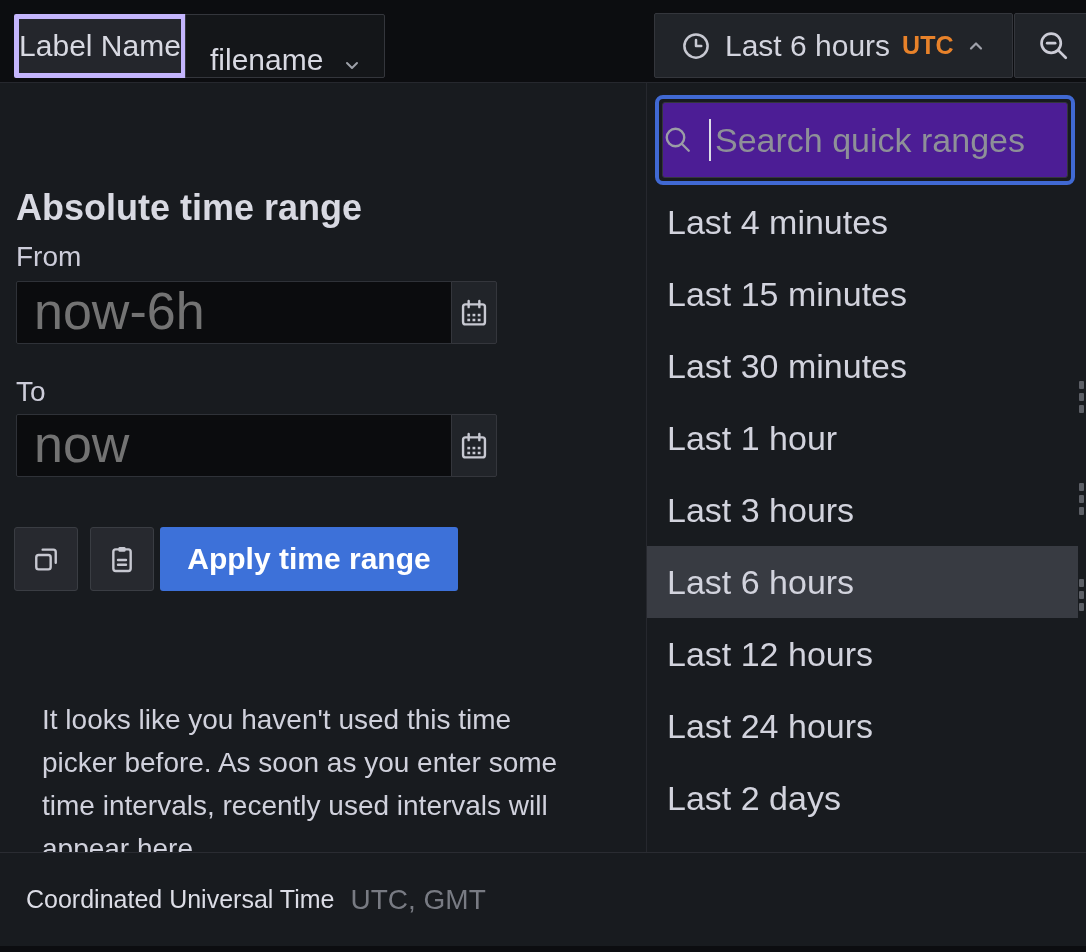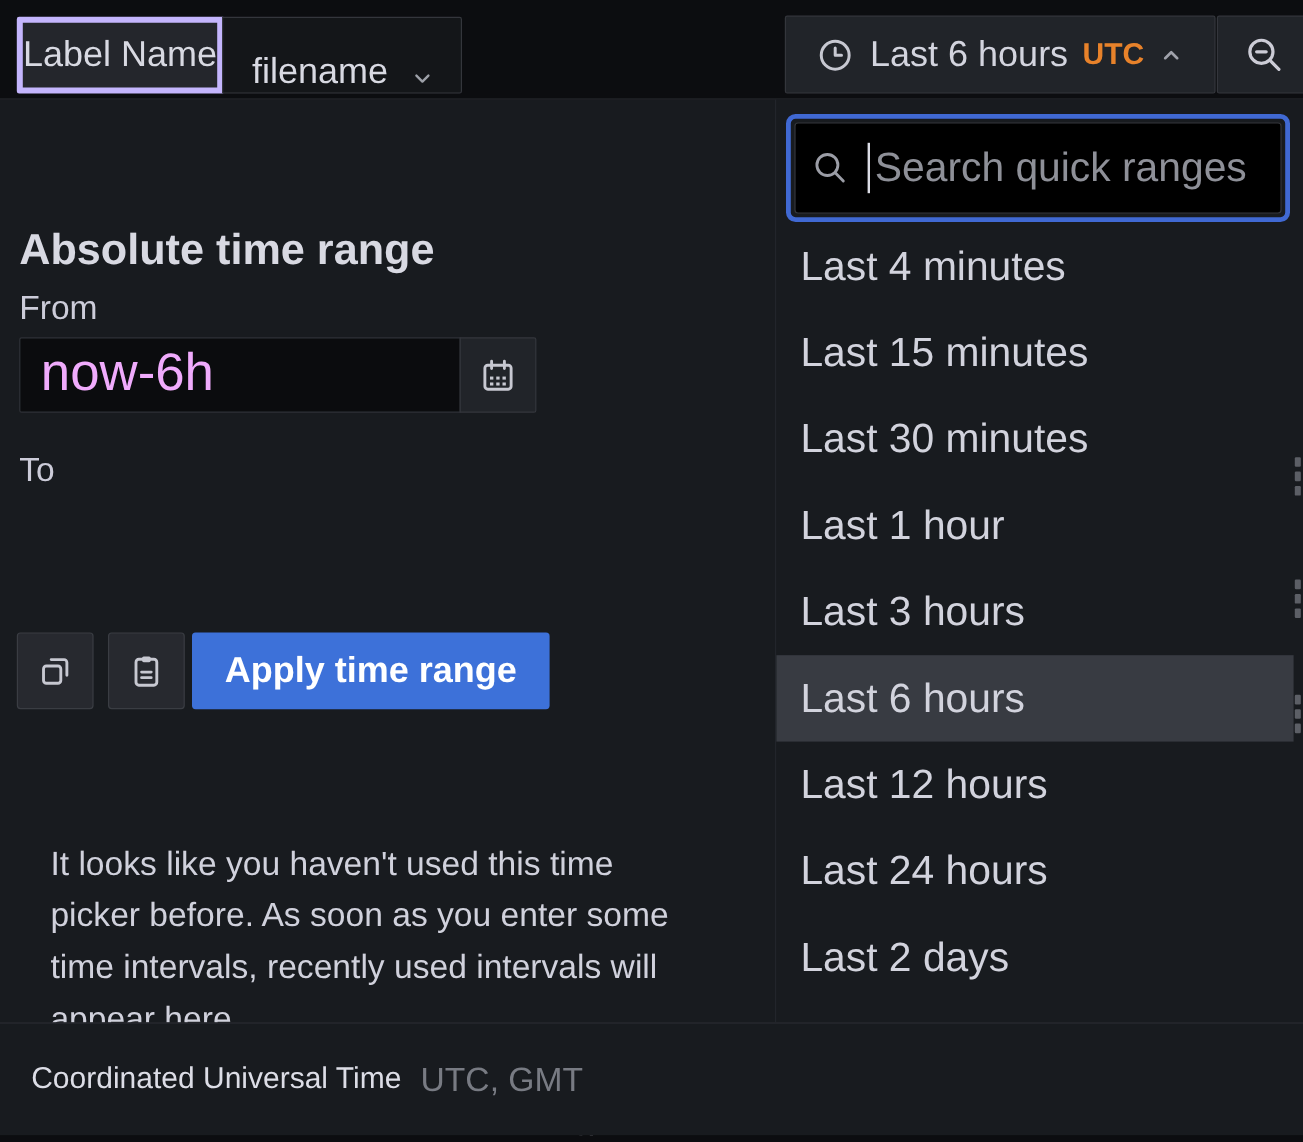--- a/index.html
+++ b/index.html
@@ -29,38 +29,38 @@
 
   
   .left{left:0;top:83px;width:647px;height:769px;border-right:1px solid #26282e;}
   .panel-title{left:16px;top:104px;font-size:36px;font-weight:600;color:#d8d9e2;}
   .field-label{font-size:28px;font-weight:500;color:#ccccd9;}
   .lbl-from{left:16px;top:158px;}
   .lbl-to{left:16px;top:293px;}
   .group{display:flex;height:63px;}
   .grp-from{left:16px;top:198px;width:432px;}
   .grp-to{left:16px;top:331px;width:432px;}
-  .tinput{width:368px;height:63px;background:#0b0c0e;border:1px solid #2f3238;border-radius:2px 0 0 2px;
-    color:#f0abfc;font-family:"Liberation Sans",sans-serif;font-size:44px;padding:0 0 4px 17px;outline:none;box-sizing:border-box;}
+  .tinput{width:436px;height:63px;background:#0b0c0e;border:1px solid #2f3238;border-radius:2px 0 0 2px;
+    color:#737373;font-family:"Liberation Sans",sans-serif;font-size:52px;padding:0 0 4px 17px;outline:none;box-sizing:border-box;}
   .cal-btn{width:64px;height:63px;margin-left:-1px;background:#212429;border:1px solid #34363c;
     border-radius:0 2px 2px 0;display:flex;align-items:center;justify-content:center;cursor:pointer;color:#c7c8d1;}
   .icon-btn{width:64px;height:64px;background:#27292f;border:1px solid #3a3d43;border-radius:3px;
     display:flex;align-items:center;justify-content:center;color:#c7c8d1;cursor:pointer;}
   .btn-copy{left:14px;top:444px;}
   .btn-paste{left:90px;top:444px;}
   .btn-apply{left:160px;top:444px;width:298px;height:64px;background:#3d71d9;border:none;border-radius:3px;
     color:#ffffff;font-family:"Liberation Sans",sans-serif;font-size:30px;font-weight:600;cursor:pointer;text-align:center;}
   .note{left:42px;top:572px;width:602px;font-size:28px;line-height:43px;color:#d0d1dc;white-space:pre-line;}
   .note .doclink{color:#6e9fff;cursor:pointer;}
 
   
   .right{left:647px;top:83px;width:439px;height:769px;background:#181b1f;}
   .search-ring{left:8px;top:12px;width:420px;height:90px;border:4px solid #4069d3;border-radius:8px;padding:3px;}
-  .search-box{width:100%;height:100%;background:#000000;border:1px solid #34363c;border-radius:3px;
-    display:flex;align-items:center;padding:0 14px;box-sizing:border-box;justify-content:center;}
+  .search-box{width:100%;height:100%;background:#4c1d95;border:1px solid #34363c;border-radius:3px;
+    display:flex;align-items:center;padding:0 0;box-sizing:border-box;justify-content:center;}
   .search-box .txtcaret{width:2px;height:42px;background:#dcdde6;margin-left:16px;}
   .search-input{flex:1;margin-left:2px;background:transparent;border:none;outline:none;
     font-family:"Liberation Sans",sans-serif;font-size:34px;color:#d3d4de;min-width:0;}
   .search-input::placeholder{color:#8e9098;opacity:1;}
   .ranges{left:0;top:103px;width:431px;list-style:none;margin:0;padding:0;}
   .ranges li{height:72px;display:flex;align-items:center;padding-left:20px;font-size:34px;color:#d2d3dd;cursor:pointer;}
   .ranges li.selected{background:#383b42;}
   .dash{width:5px;height:8px;border-radius:1px;background:#5c5f66;right:2px;}
 
   
@@ -131,20 +131,39 @@
                 <rect x="7" y="16.3" width="2.1" height="1.9"></rect>
                 <rect x="10.9" y="16.3" width="2.1" height="1.9"></rect>
                 <rect x="14.8" y="16.3" width="2.1" height="1.9"></rect>
               </g>
             </svg>
         </span>
       </button>
     </div>
 
     <div class="abs field-label lbl-to">To</div>
+    <div class="abs group grp-to">
+      <input class="tinput" type="text" value="now" style="">
+      <button class="cal-btn">
+        <span>
+          <svg width="32" height="32" viewBox="0 0 24 24" fill="none" stroke="currentColor" stroke-width="1.8" stroke-linecap="round">
+              <rect x="3.8" y="5.5" width="16.4" height="15" rx="1.8"></rect>
+              <path d="M8 3v4.6M16 3v4.6"></path>
+              <g fill="currentColor" stroke="none">
+                <rect x="7" y="12.6" width="2.1" height="1.9"></rect>
+                <rect x="10.9" y="12.6" width="2.1" height="1.9"></rect>
+                <rect x="14.8" y="12.6" width="2.1" height="1.9"></rect>
+                <rect x="7" y="16.3" width="2.1" height="1.9"></rect>
+                <rect x="10.9" y="16.3" width="2.1" height="1.9"></rect>
+                <rect x="14.8" y="16.3" width="2.1" height="1.9"></rect>
+              </g>
+            </svg>
+        </span>
+      </button>
+    </div>
 
     <button class="abs icon-btn btn-copy">
       <span>
         <svg width="32" height="32" viewBox="0 0 24 24" fill="none" stroke="currentColor" stroke-width="1.8" stroke-linecap="round" stroke-linejoin="round">
             <path d="M9.5 5h8a1.8 1.8 0 0 1 1.8 1.8v8"></path>
             <rect x="4.7" y="9" width="10.8" height="10.8" rx="1.8"></rect>
           </svg>
       </span>
     </button>
     <button class="abs icon-btn btn-paste">

